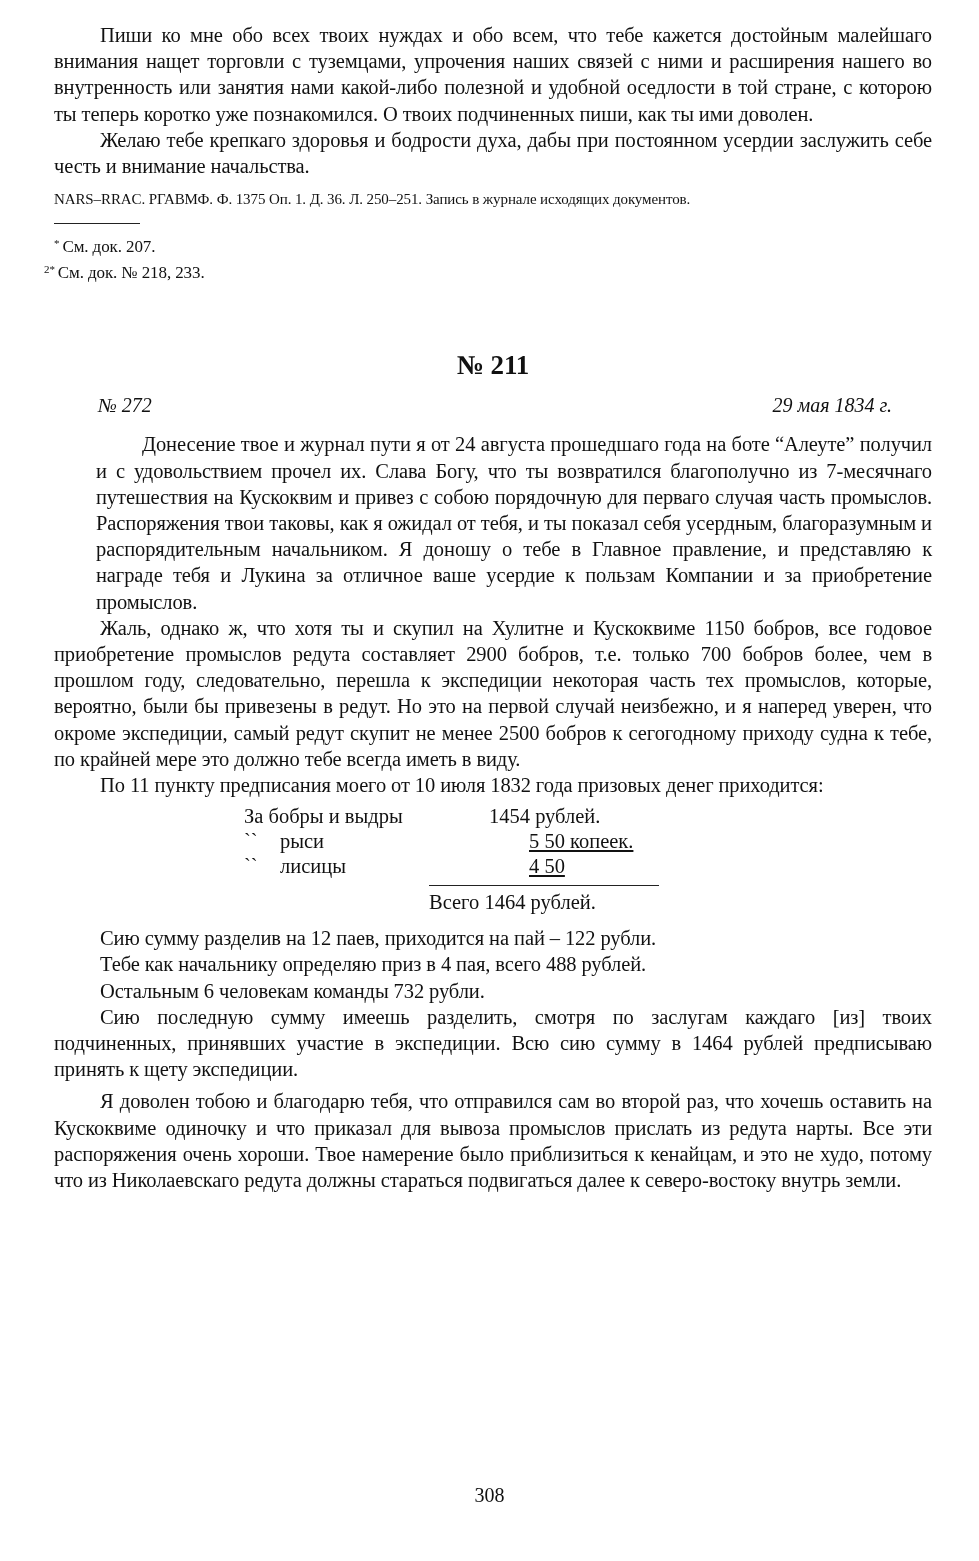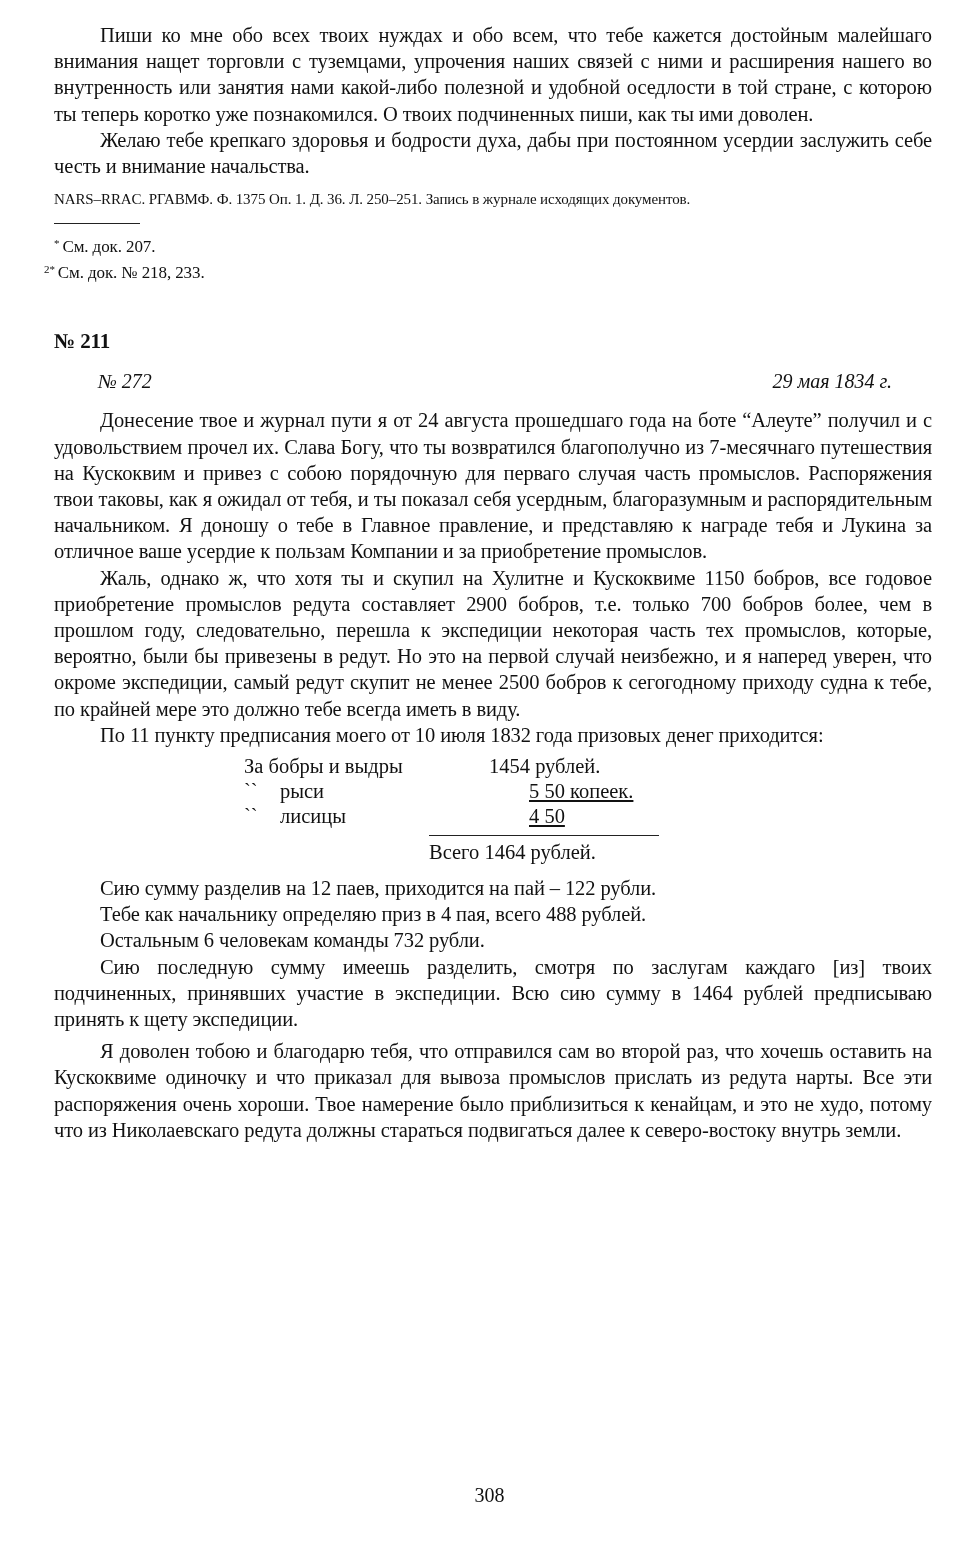--- a/index.html
+++ b/index.html
@@ -7,24 +7,24 @@
     width: 979px; height: 1561px; position: relative; overflow: hidden;
     font-family: "Liberation Serif", "DejaVu Serif", serif;
     color: #111111;
   }
   .page { position: absolute; left: 54px; top: 22px; width: 878px; }
   p { margin: 0; font-size: 20.5px; line-height: 26.2px; text-align: justify; text-indent: 46px; letter-spacing: -0.1px; }
   .source { font-size: 15px; line-height: 20px; margin-top: 10px; text-indent: 0; }
   .fn-rule { width: 86px; border-top: 1.2px solid #222; margin-top: 14px; margin-bottom: 8px; }
   .footnote { font-size: 17px; line-height: 22px; text-indent: 0; margin-left: 0; }
   .footnote sup { font-size: 11px; vertical-align: 5px; margin-right: 3px; }
-  .doc-num { text-align: left; font-weight: bold; font-size: 21px; margin-top: 44px; text-indent: 0; }
+  .doc-num { text-align: center; font-weight: bold; font-size: 27px; margin-top: 68px; text-indent: 0; }
   .doc-title { text-align: center; font-style: italic; font-size: 20.5px; line-height: 26px; margin-top: 16px; text-indent: 0; }
   .meta-line { display: flex; justify-content: space-between; font-style: italic; font-size: 20px; margin-top: 16px; padding: 0 40px 0 44px; }
-  .body-start { margin-top: 14px; }
+  .body-start { margin-top: 14px; margin-left: 42px; }
   .calc { position: relative; margin-left: 190px; width: 420px; margin-top: 6px; font-size: 20.5px; line-height: 25px; }
   .calc-row { display: flex; }
   .calc-label { width: 245px; }
   .calc-label .ditto { display: inline-block; width: 36px; }
   .calc-val { flex: 1; }
   .calc-val.r { padding-left: 40px; text-decoration: underline; }
   .calc-rule { margin-left: 185px; width: 230px; border-top: 1.2px solid #222; margin-top: 6px; }
   .calc-total { margin-left: 185px; margin-top: 4px; }
   .gap { margin-top: 6px; }
   .page-number { position: absolute; left: 0; width: 979px; top: 1484px; text-align: center; font-size: 20px; }

